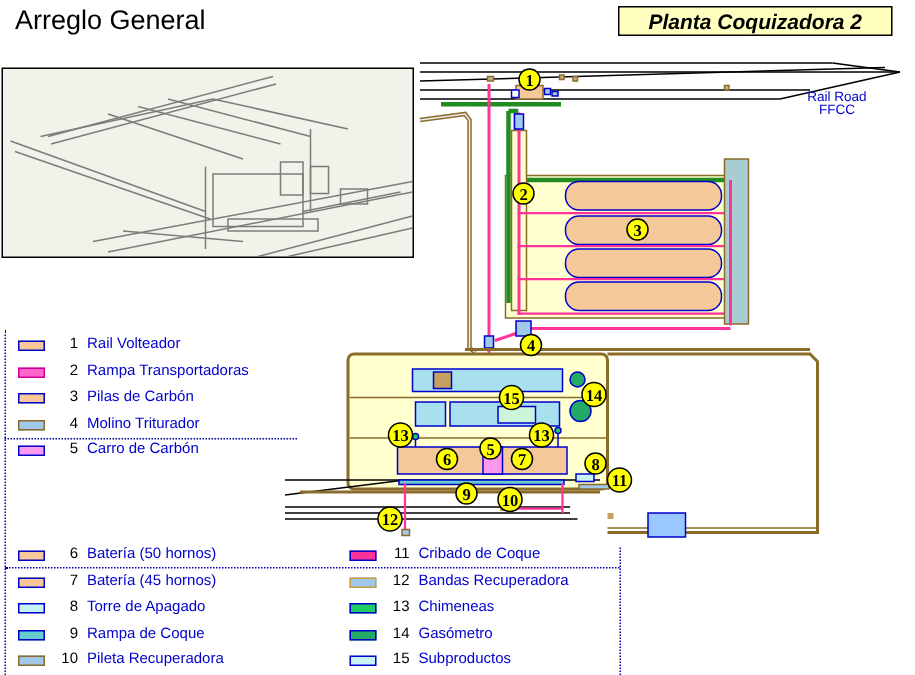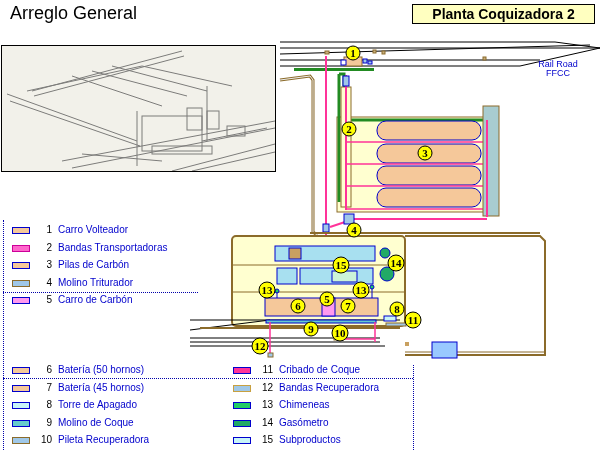--- a/index.html
+++ b/index.html
@@ -1,19 +1,19 @@
 <!DOCTYPE html>
 <html><head>
 <meta charset="utf-8">
 <style>
   html,body{margin:0;padding:0;background:#fff;}
   body{width:610px;height:450px;position:relative;overflow:hidden;font-family:"Liberation Sans",sans-serif;}
   .title{position:absolute;left:10px;top:3px;font-size:18px;color:#000;}
   .plant-box{position:absolute;left:412px;top:4px;width:181px;height:18px;background:#ffffc0;border:1px solid #000;
-    font-weight:bold;font-size:14px;text-align:center;line-height:18px;color:#000;}
+    font-weight:bold;font-size:14px;text-align:center;line-height:18px;color:#000;font-style:italic;}
   .photo{position:absolute;left:1px;top:45px;width:273px;height:125px;border:1px solid #000;background:#f2f1ea;overflow:hidden;}
   .legend{position:absolute;font-size:10px;color:#0000cc;}
   .legend .row{position:absolute;left:0;height:14px;white-space:nowrap;}
   .legend .sw{position:absolute;left:0;top:3px;width:16px;height:5px;border:1px solid #0000cc;}
   .legend .num{position:absolute;width:18px;text-align:right;color:#000;}
   .legend .lbl{position:absolute;left:46px;}
   .dotv{position:absolute;border-left:1px dotted #00a;}
   .doth{position:absolute;border-top:1px dotted #00a;}
   .rail{position:absolute;font-size:9px;color:#0000cc;text-align:center;line-height:9px;}
   svg{position:absolute;left:0;top:0;}
@@ -200,26 +200,26 @@
 
 <div class="dotv" style="left:3px;top:220px;height:230px;"></div>
 <div class="doth" style="left:3px;top:292px;width:195px;"></div>
 <div class="doth" style="left:3px;top:378px;width:410px;"></div>
 <div class="dotv" style="left:413px;top:365px;height:85px;"></div>
 
 <div class="legend" id="legA" style="left:12px;top:224px;">
     <div class="row" style="top: 0px;">
       <span class="sw" style="background: rgb(245, 200, 154); border-color: rgb(0, 0, 204);"></span>
       <span class="num" style="left: 22px;">1</span>
-      <span class="lbl">Carro Volteador</span>
+      <span class="lbl">Rail Volteador</span>
     </div>
     <div class="row" style="top: 17.5px;">
       <span class="sw" style="background: rgb(255, 102, 204); border-color: rgb(204, 0, 153);"></span>
       <span class="num" style="left: 22px;">2</span>
-      <span class="lbl">Bandas Transportadoras</span>
+      <span class="lbl">Rampa Transportadoras</span>
     </div>
     <div class="row" style="top: 35px;">
       <span class="sw" style="background: rgb(245, 200, 154); border-color: rgb(0, 0, 204);"></span>
       <span class="num" style="left: 22px;">3</span>
       <span class="lbl">Pilas de Carbón</span>
     </div>
     <div class="row" style="top: 52.5px;">
       <span class="sw" style="background: rgb(160, 200, 232); border-color: rgb(139, 107, 42);"></span>
       <span class="num" style="left: 22px;">4</span>
       <span class="lbl">Molino Triturador</span>
@@ -242,21 +242,21 @@
       <span class="lbl">Batería (45 hornos)</span>
     </div>
     <div class="row" style="top: 35px;">
       <span class="sw" style="background: rgb(200, 244, 248); border-color: rgb(0, 0, 204);"></span>
       <span class="num" style="left: 22px;">8</span>
       <span class="lbl">Torre de Apagado</span>
     </div>
     <div class="row" style="top: 52.5px;">
       <span class="sw" style="background: rgb(102, 204, 204); border-color: rgb(0, 0, 204);"></span>
       <span class="num" style="left: 22px;">9</span>
-      <span class="lbl">Molino de Coque</span>
+      <span class="lbl">Rampa de Coque</span>
     </div>
     <div class="row" style="top: 70px;">
       <span class="sw" style="background: rgb(160, 200, 232); border-color: rgb(139, 107, 42);"></span>
       <span class="num" style="left: 22px;">10</span>
       <span class="lbl">Pileta Recuperadora</span>
     </div>
   </div>
 <div class="legend" id="legC" style="left:233px;top:364px;">
     <div class="row" style="top: 0px;">
       <span class="sw" style="background: rgb(255, 51, 153); border-color: rgb(0, 0, 204);"></span>

